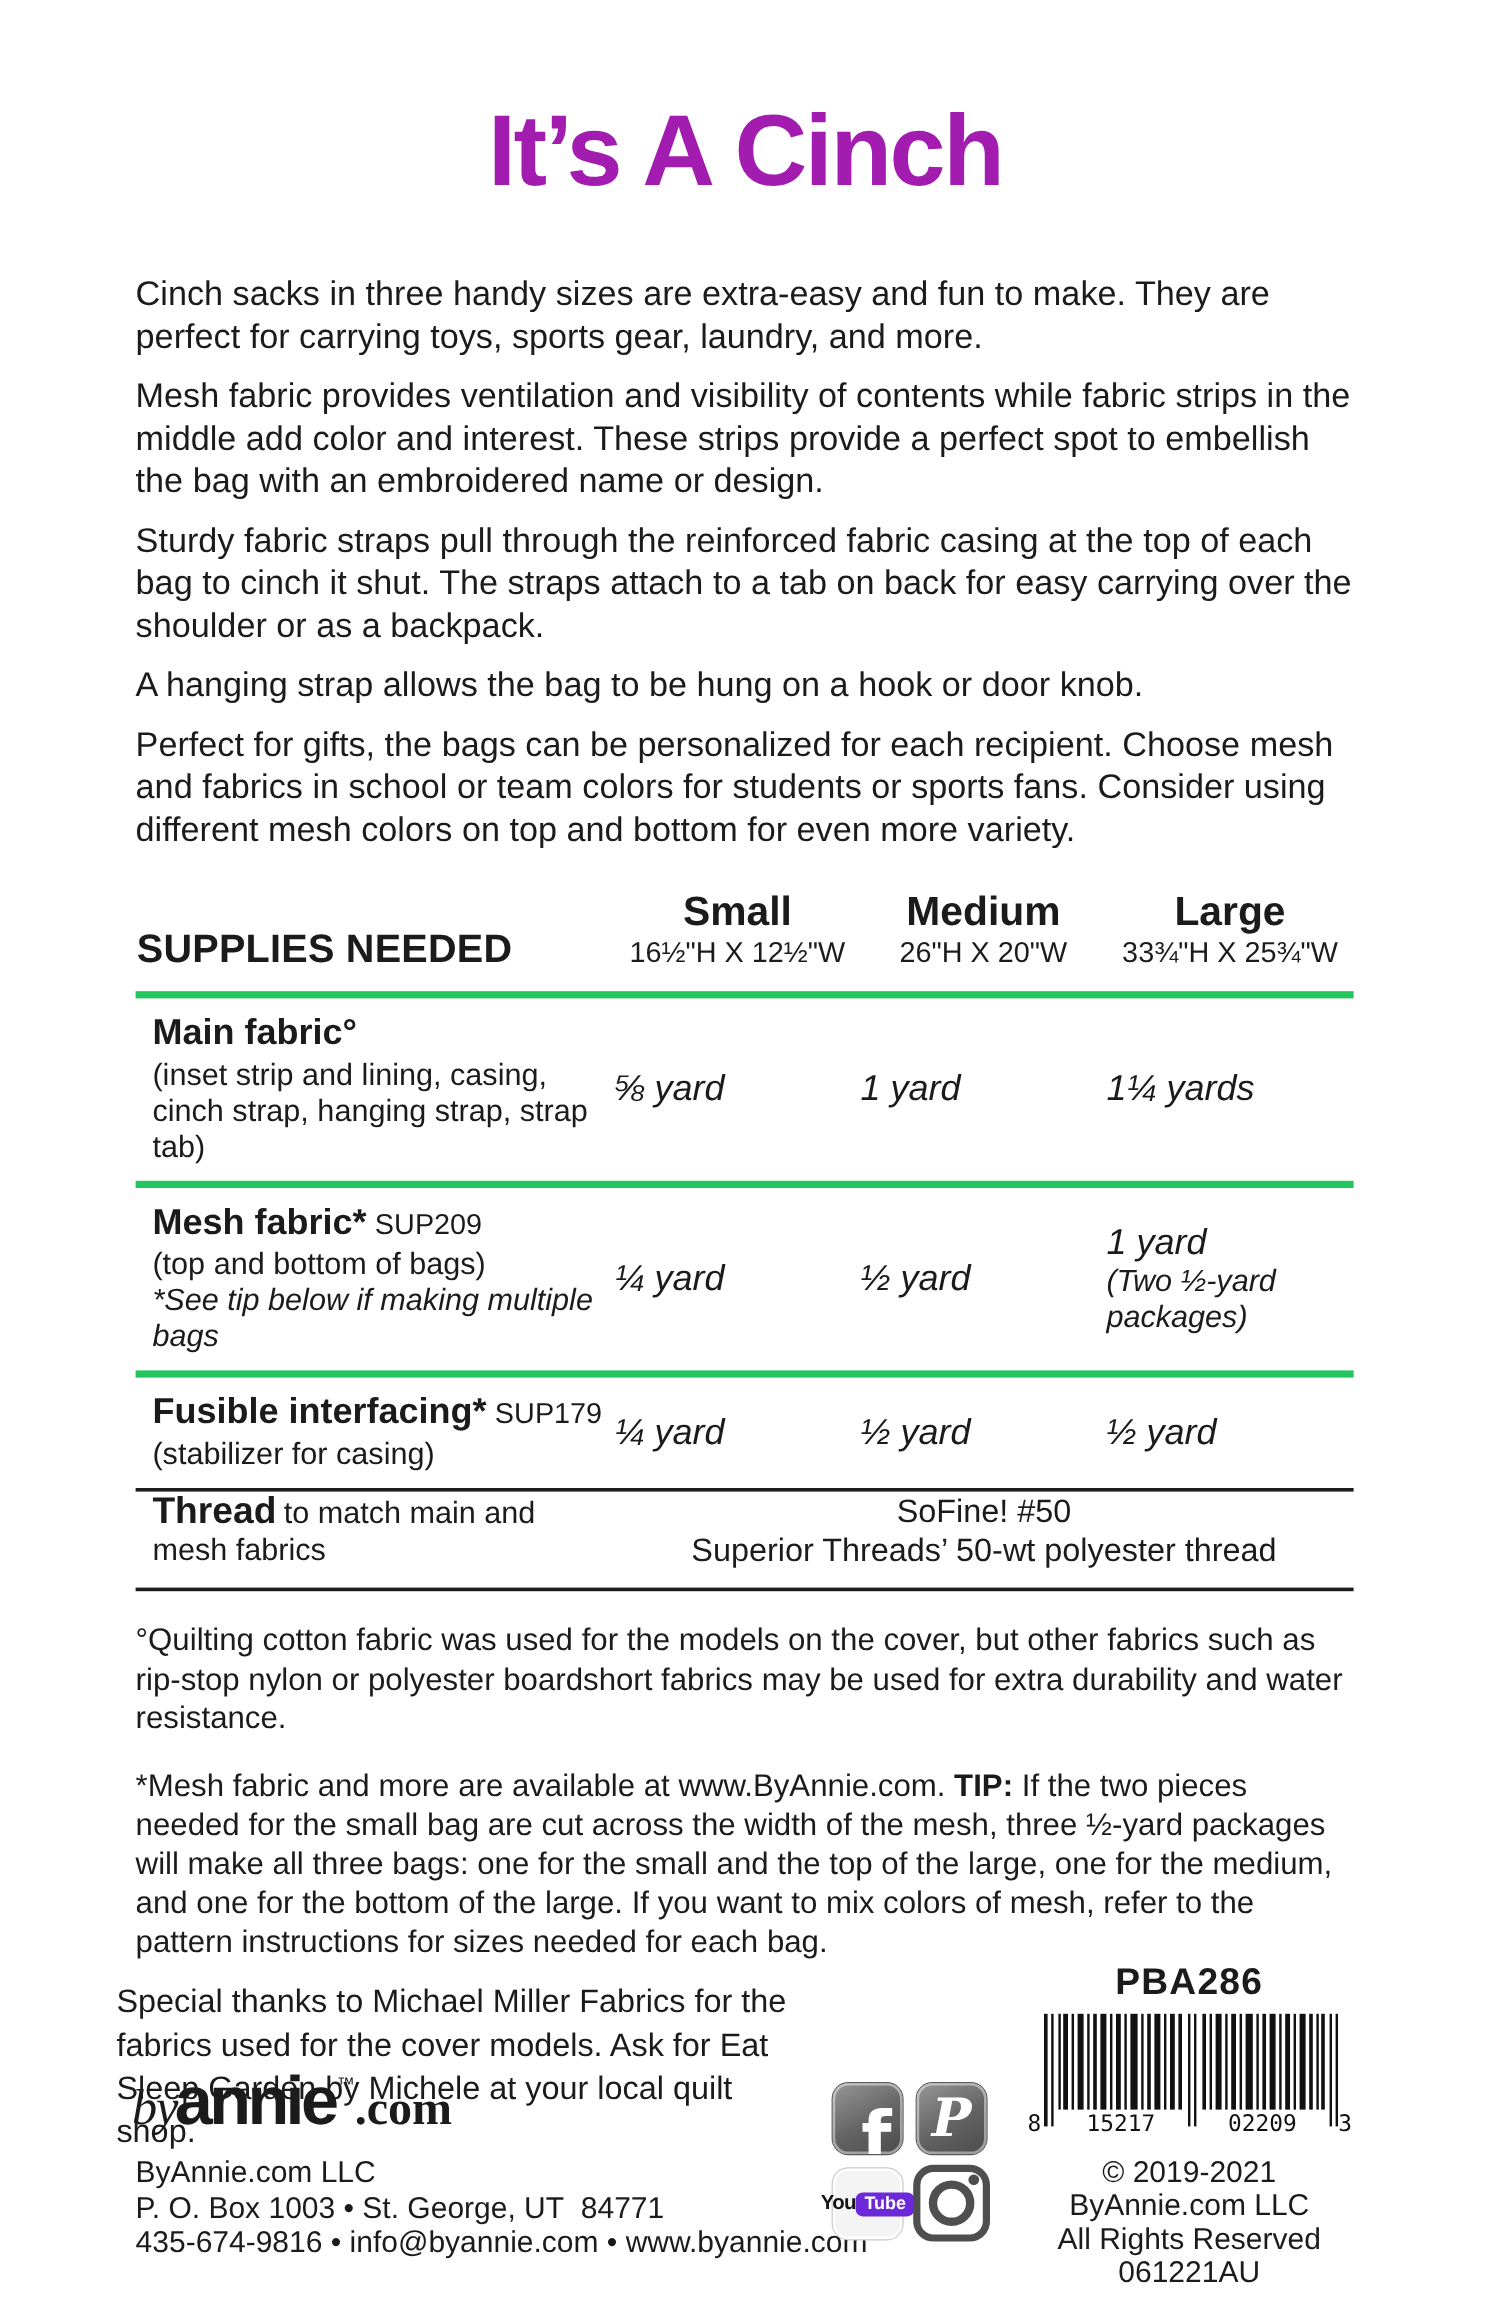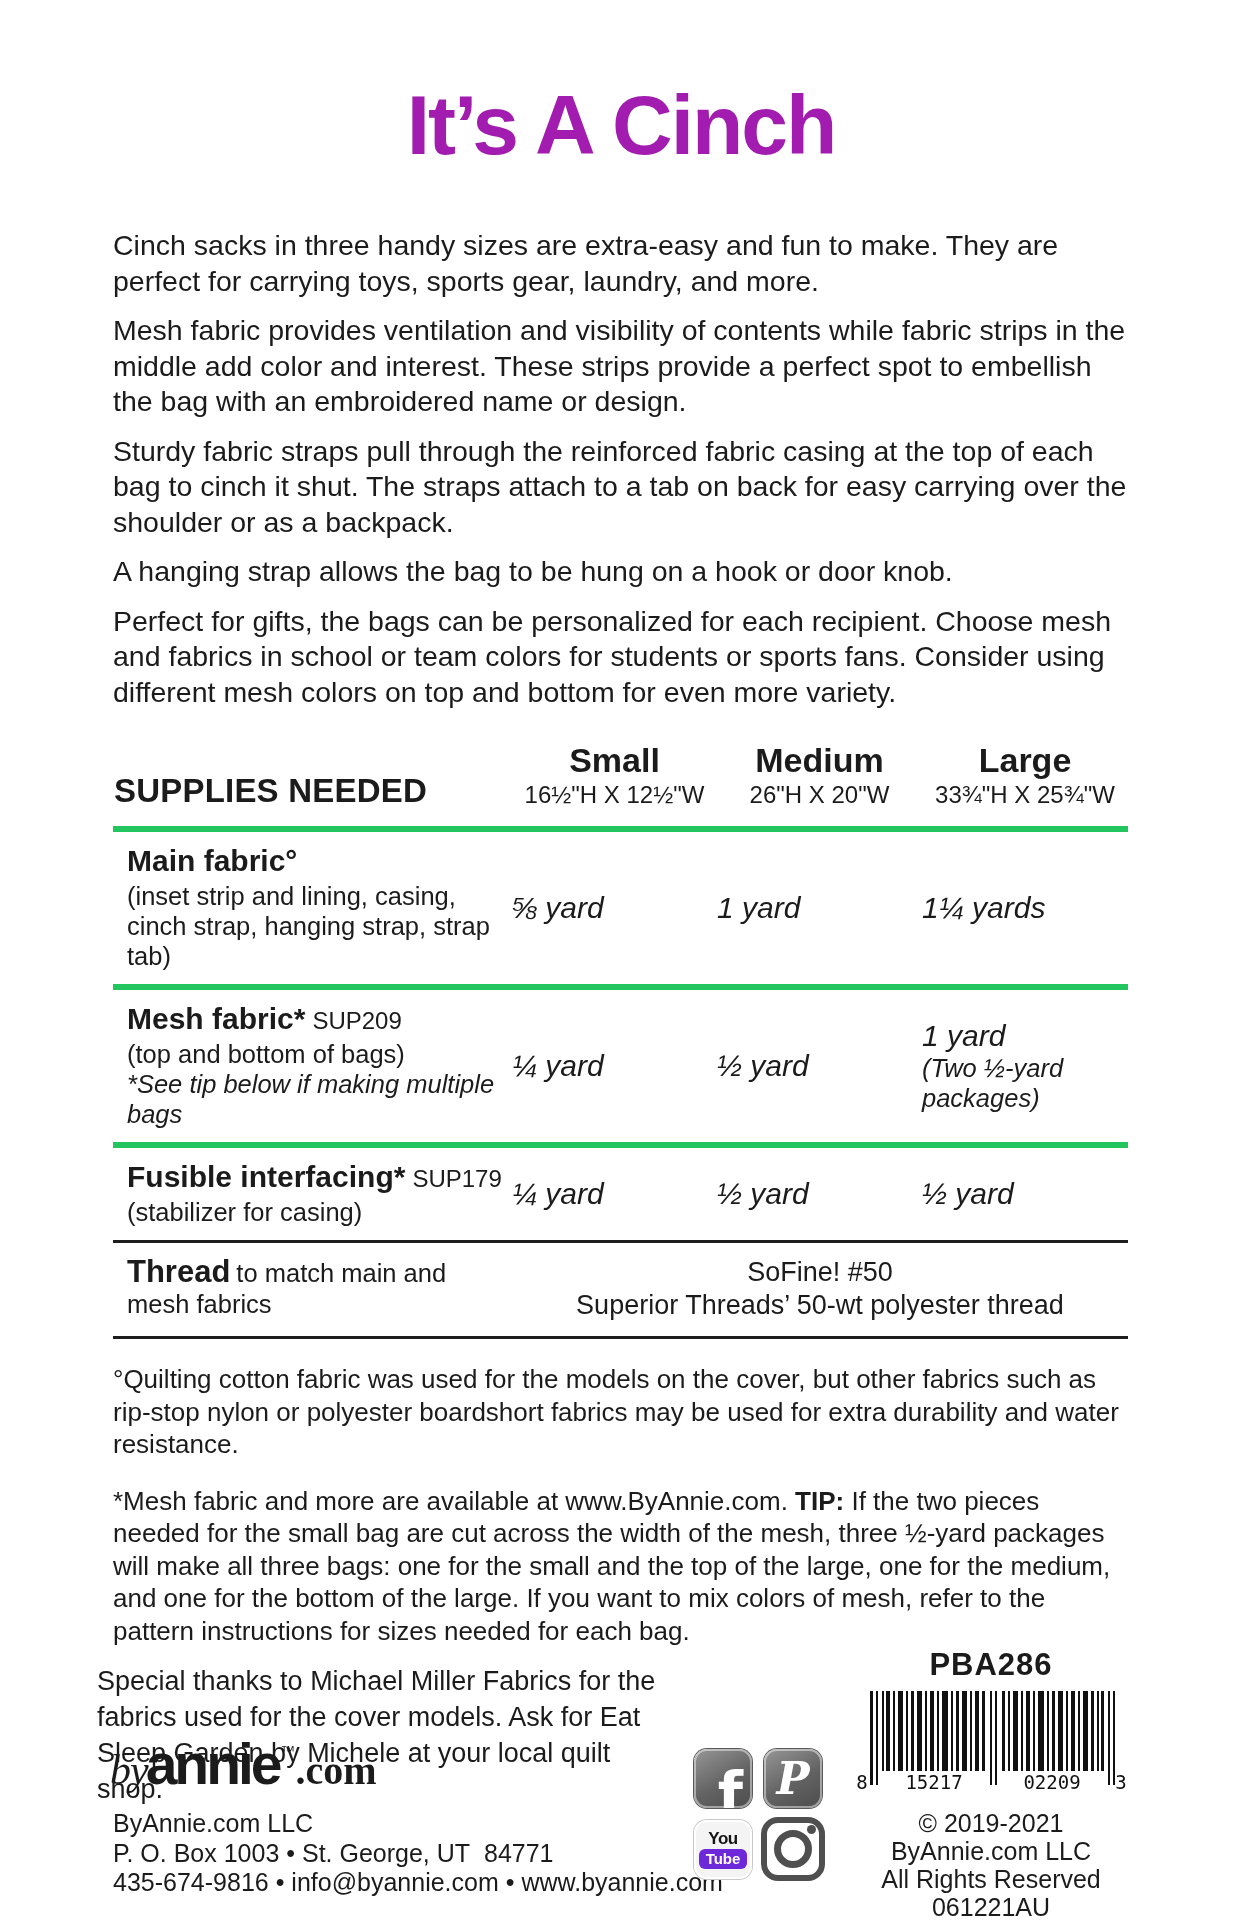--- a/index.html
+++ b/index.html
@@ -35,21 +35,21 @@
   .row-sku { font-size:24px; font-weight:normal; margin-left:7px; letter-spacing:0; }
   .row-desc { font-size:25.5px; line-height:30px; margin-top:2px; }
   .row-note { font-size:25.5px; line-height:30px; font-style:italic; }
   .row-desc:empty, .row-note:empty { display:none; }
   .cell-value { text-align:left; font-size:30px; line-height:34px;font-style:italic; }
   .cell-sub { font-size:25.5px; line-height:30px; }
   .cell-sub:empty { display:none; }
   .thread-row {
     display:grid; grid-template-columns:399px 616px;
     border-top:3px solid #1d1d1d; border-bottom:3px solid #1d1d1d;
-    padding:13px 0 14px; align-items:center;
+    padding:0 0 14px; align-items:center;
   }
   .thread-label { align-self:start; padding-left:14px; font-size:25.5px; line-height:31px; }
   .thread-name { font-size:31px; font-weight:bold; margin-right:6px; }
   .thread-value { text-align:center; font-size:27px; line-height:33px; }
 
   .footnote { margin:24px 0 0 0; width:1018px; font-size:26px; line-height:32.5px; }
   .footnote b { font-weight:bold; }
 
   
   .footer { position:relative; height:344px; margin-top:0; }
@@ -79,21 +79,21 @@
     position:absolute; right:9px; bottom:-15px; color:#fff;
     font-family:"DejaVu Sans", sans-serif; font-weight:bold; font-size:58px; line-height:58px;
   }
   .pin-p {
     position:absolute; left:0; right:0; top:2px; text-align:center; color:#fff;
     font-family:"DejaVu Serif", serif; font-weight:bold; font-style:italic; font-size:44px; line-height:56px;
   }
   .tile-yt {
     width:58px; height:59px; border-radius:13px;
     background:#f4f4f4; box-shadow:inset 0 0 0 2px #ffffff, 0 0 0 1px #c9c9c9;
-    display:flex; flex-direction:column; align-items:center; justify-content:center;
+    display:flex; flex-direction:row; align-items:center; justify-content:center;
   }
   .yt-you { color:#151515; font-weight:bold; font-size:17px; line-height:18px; letter-spacing:-0.5px; }
   .yt-tube { background:#6d28d9; color:#fff; font-weight:bold; font-size:15px; line-height:20px; padding:0 7px; border-radius:6px; margin-top:1px; }
   .tile-ig {
     width:52px; height:52px; background:#fff; border:6px solid #4f4f4f; border-radius:17px; position:relative;
   }
   .ig-lens {
     position:absolute; top:50%; left:50%; transform:translate(-50%,-50%);
     width:24px; height:24px; border:7px solid #4f4f4f; border-radius:50%;
   }

